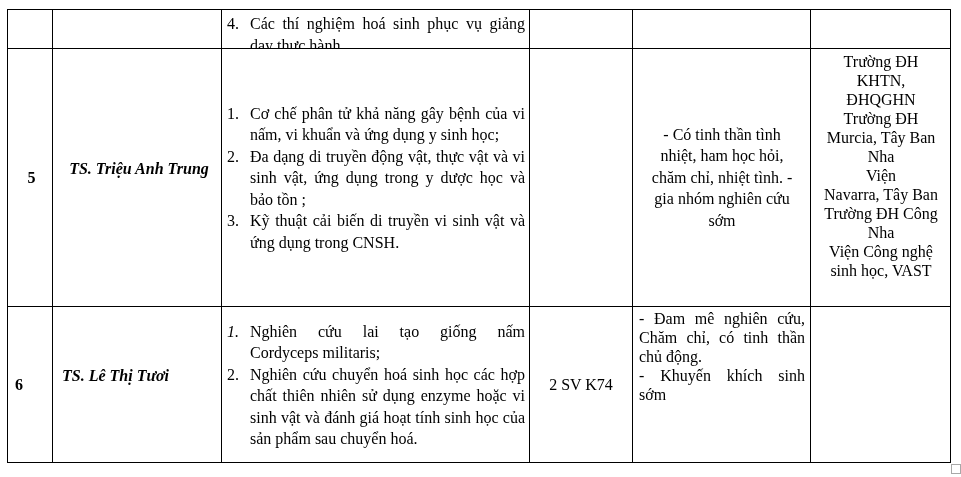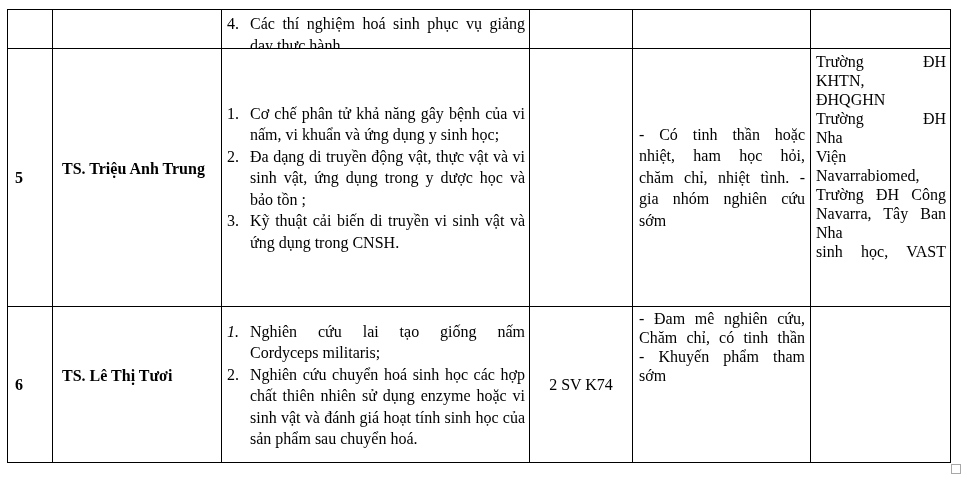--- a/index.html
+++ b/index.html
@@ -15,30 +15,30 @@
   .tr { display:flex; }
   .td {
     box-sizing:border-box; overflow:hidden;
     border-right:1.5px solid #000; border-bottom:1.5px solid #000;
     display:flex; flex-direction:column; justify-content:flex-start;
     line-height:21.5px;
   }
   .vmid  { justify-content:center; }
   .tight { line-height:19px; }
   .row0 .td { height:39px; }
-  .row1 .td { height:258px; }
+  .row1 .td { height:258px;align-items:center; }
   .row2 .td { height:156px; }
   .col0 { width:45px; }
   .col1 { width:169px; }
   .col2 { width:308px; }
   .col3 { width:103px; }
   .col4 { width:178px; }
   .col5 { width:140px; }
   .c-stt          { padding:0 4px 0 7px; font-weight:bold; }
-  .c-lecturer     { padding:0 5px 18px 9px; font-weight:bold; }
+  .c-lecturer     { padding:0 5px 18px 9px; font-weight:bold;font-style:italic; }
   .c-topics       { padding:3px 4px 2px 5px; }
   .c-slots        { padding:2px 4px; text-align:center; }
   .c-requirements { padding:2px 5px 2px 6px; }
   .c-institutions { padding:3px 4px 2px 5px; }
   .li       { display:flex; }
   .li-num   { width:23px; flex:none; }
   .li-num.i { font-style:italic; }
   .li-text  { flex:1; text-align:justify; }
   .line         { text-align:justify; }
   .line.spread  { text-align-last:justify; }
@@ -82,37 +82,38 @@
             <div class="li-num">2.</div>
             <div class="li-text">Đa dạng di truyền động vật, thực vật và vi sinh vật, ứng dụng trong y dược học và bảo tồn ;</div>
           </div>
           <div class="li">
             <div class="li-num">3.</div>
             <div class="li-text">Kỹ thuật cải biến di truyền vi sinh vật và ứng dụng trong CNSH.</div>
           </div>
         </div>
         <div class="td col3 c-slots"></div>
         <div class="td col4 c-requirements vmid">
-          <div class="line spread">- Có tinh thần hoặc</div>
+          <div class="line spread">- Có tinh thần tình</div>
           <div class="line spread">nhiệt, ham học hỏi,</div>
           <div class="line spread">chăm chỉ, nhiệt tình. -</div>
           <div class="line spread">gia nhóm nghiên cứu</div>
           <div class="line">sớm</div>
         </div>
         <div class="td col5 c-institutions tight">
           <div class="line spread">Trường ĐH</div>
           <div class="line">KHTN,</div>
           <div class="line">ĐHQGHN</div>
           <div class="line spread">Trường ĐH</div>
+          <div class="line spread">Murcia, Tây Ban</div>
           <div class="line">Nha</div>
           <div class="line">Viện</div>
-          <div class="line">Navarrabiomed,</div>
+          <div class="line spread">Navarra, Tây Ban</div>
           <div class="line spread">Trường ĐH Công</div>
-          <div class="line spread">Navarra, Tây Ban</div>
           <div class="line">Nha</div>
+          <div class="line spread">Viện Công nghệ</div>
           <div class="line spread">sinh học, VAST</div>
         </div>
       </div>
       <div class="tr row2">
         <div class="td col0 c-stt vmid">
           <div class="cell-text">6</div>
         </div>
         <div class="td col1 c-lecturer vmid">
           <div class="cell-text">TS. Lê Thị Tươi</div>
         </div>
@@ -128,20 +129,21 @@
             <div class="li-num">2.</div>
             <div class="li-text">Nghiên cứu chuyển hoá sinh học các hợp chất thiên nhiên sử dụng enzyme hoặc vi sinh vật và đánh giá hoạt tính sinh học của sản phẩm sau chuyển hoá.</div>
           </div>
         </div>
         <div class="td col3 c-slots vmid">
           <div class="cell-text">2 SV K74</div>
         </div>
         <div class="td col4 c-requirements tight">
           <div class="line spread">- Đam mê nghiên cứu,</div>
           <div class="line spread">Chăm chỉ, có tinh thần</div>
-          <div class="line spread">- Khuyến phẩm tham</div>
+          <div class="line">chủ động.</div>
+          <div class="line spread">- Khuyến khích sinh</div>
           <div class="line">sớm</div>
         </div>
         <div class="td col5 c-institutions"></div>
       </div>
     </div>
   <div class="resize-handle"></div>
 </div>
 
 </body></html>

